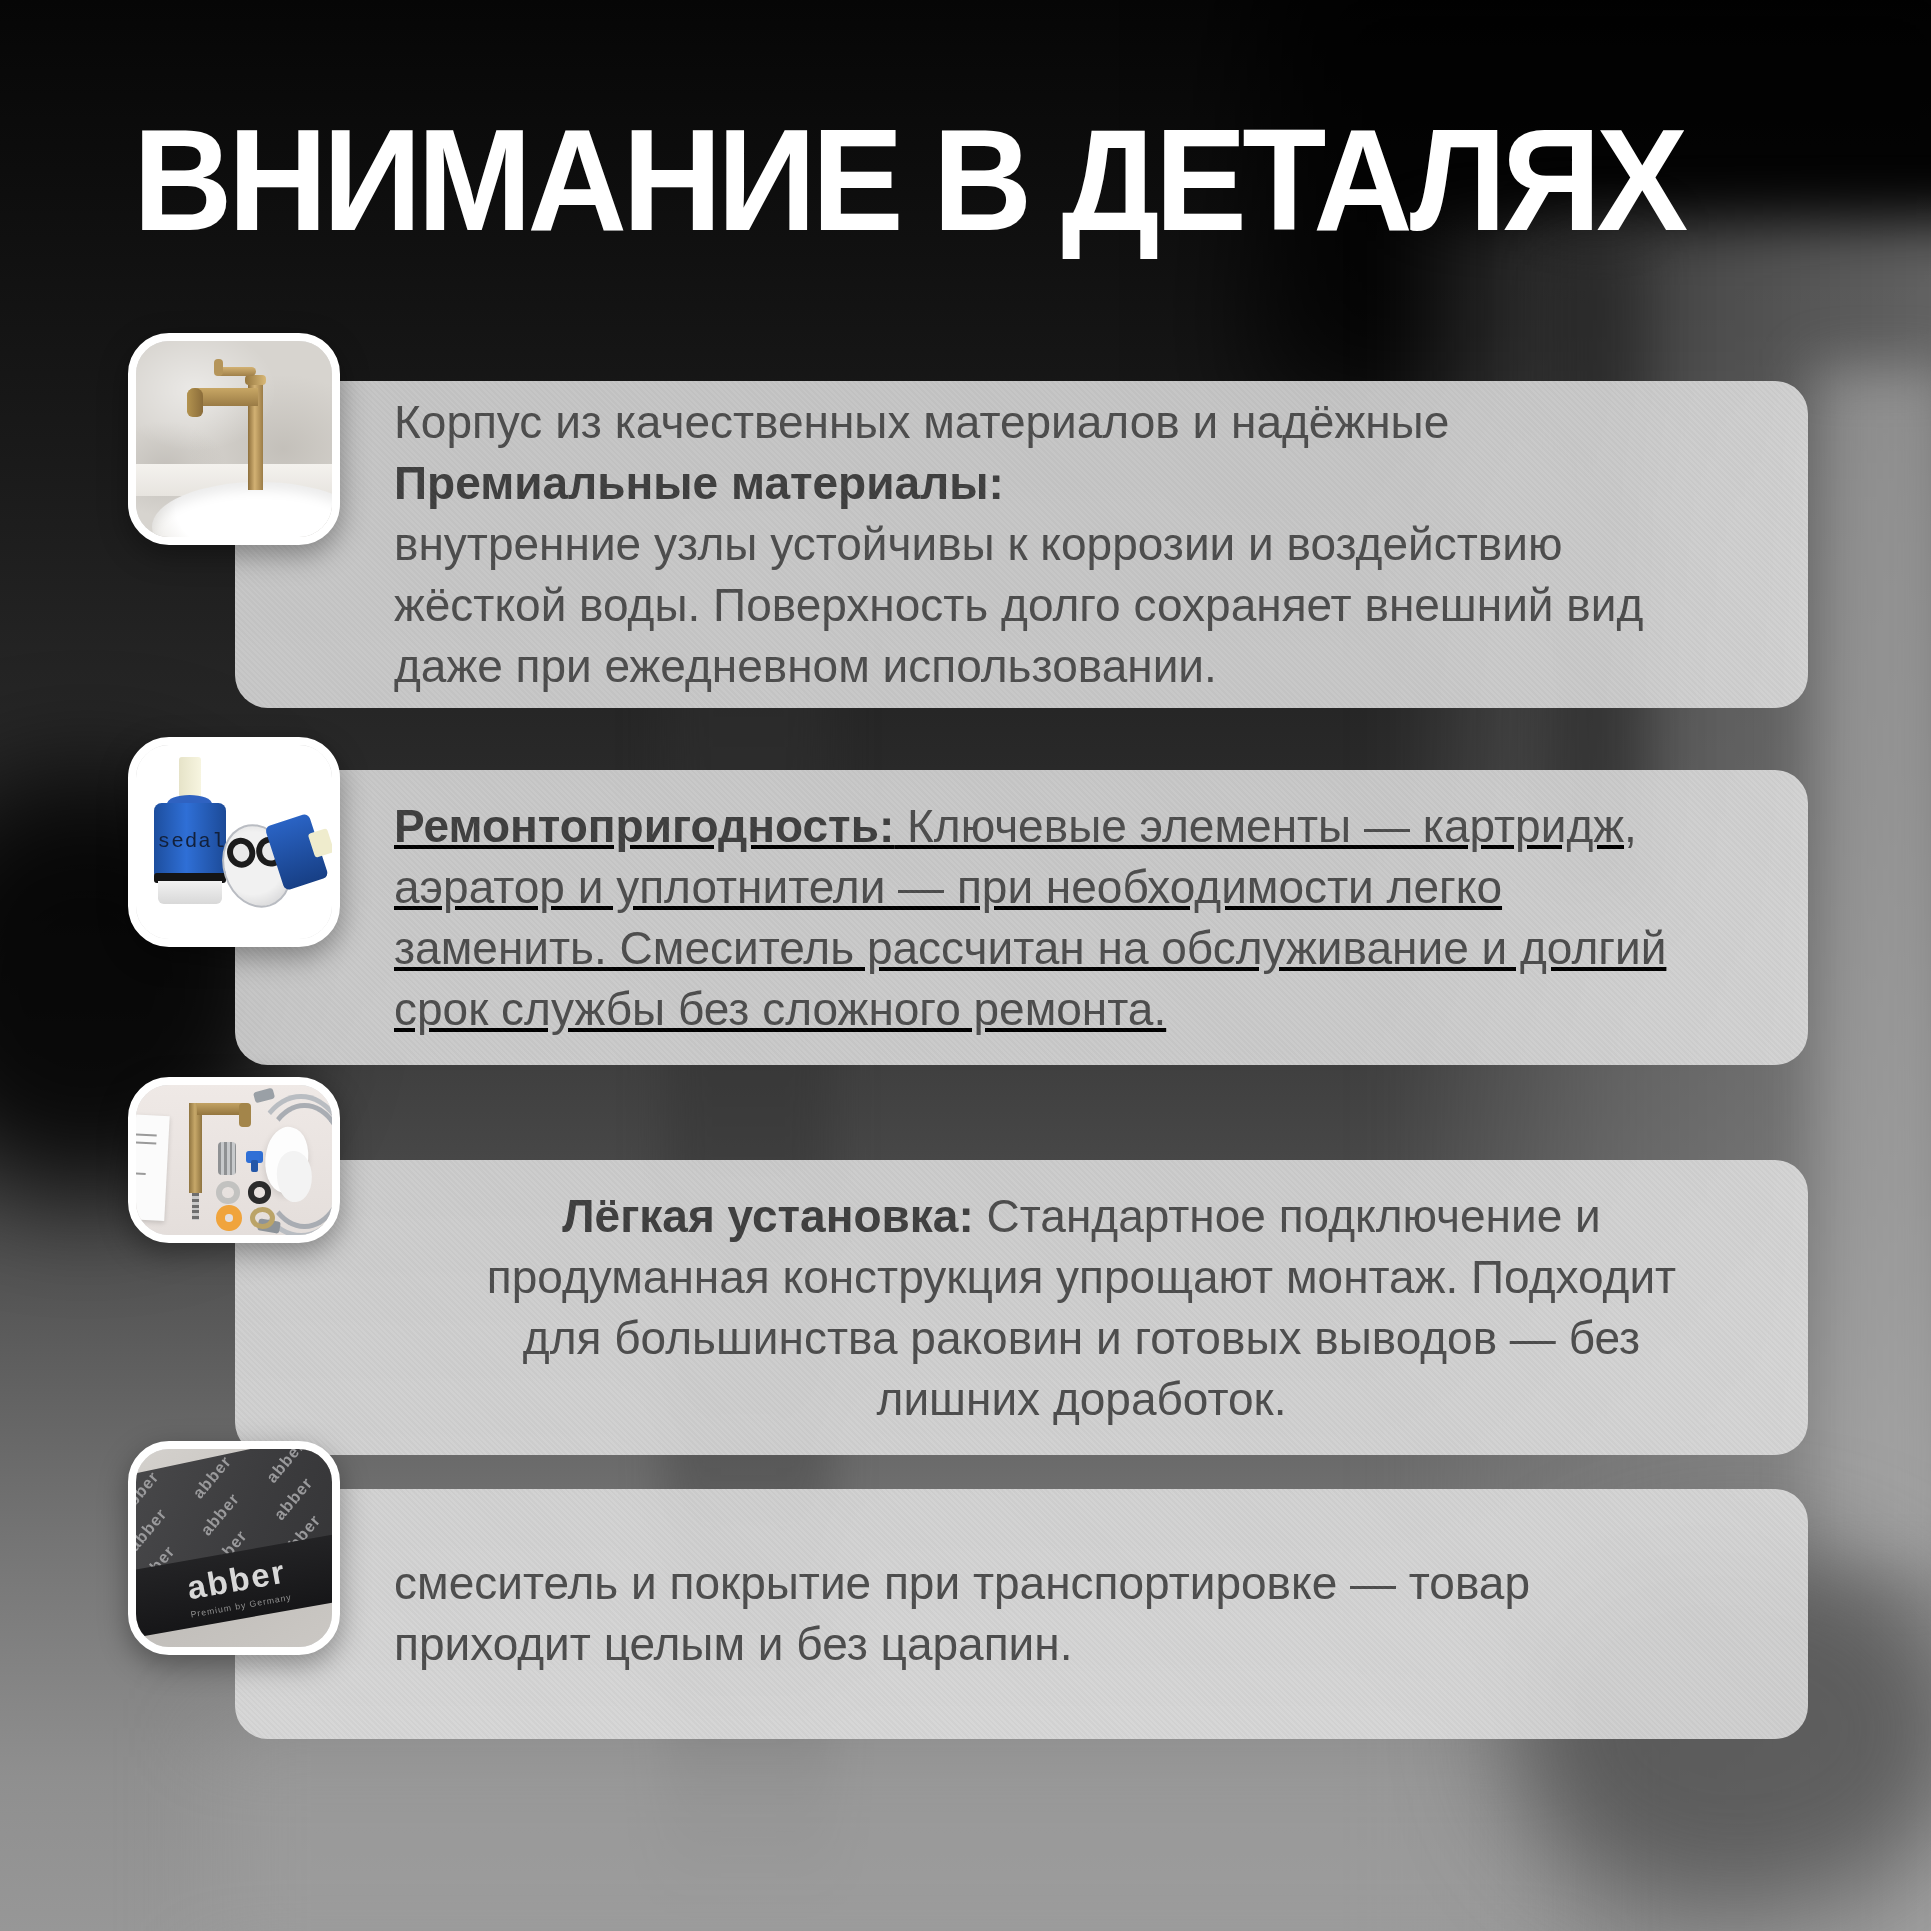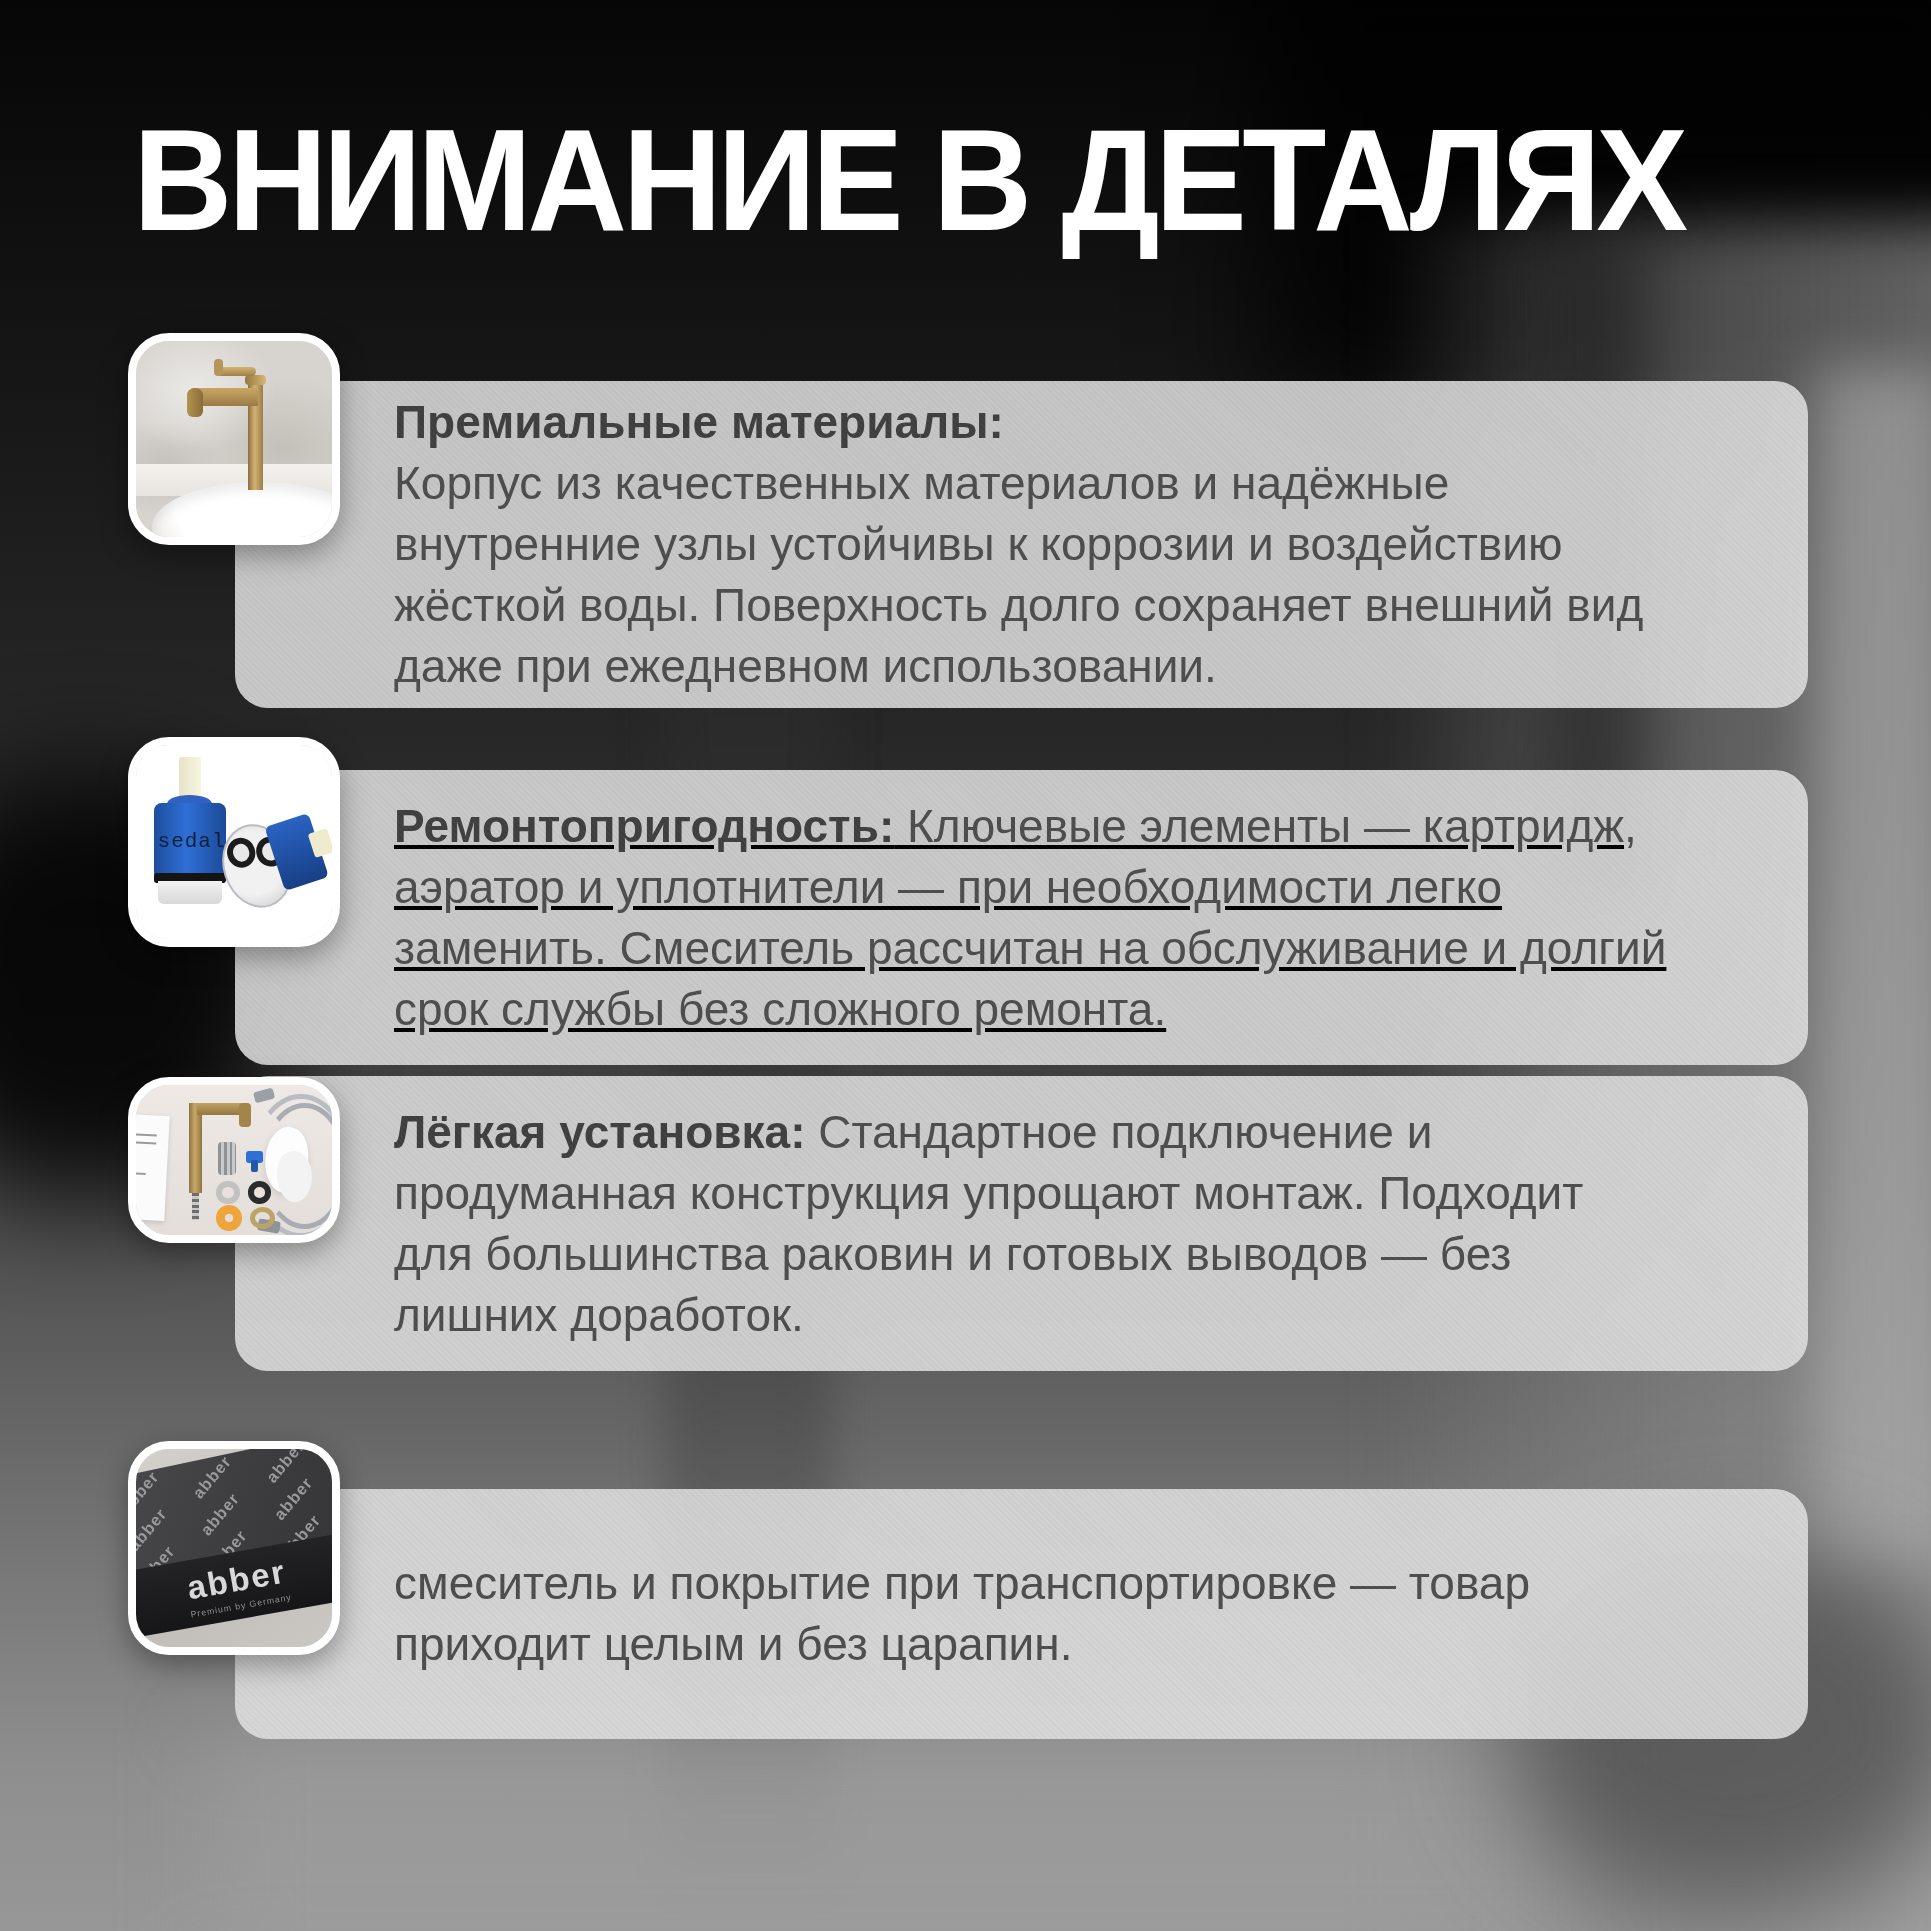--- a/index.html
+++ b/index.html
@@ -39,21 +39,21 @@
   }
   .panel::after{ 
     content:"";position:absolute;inset:0;border-radius:33px;opacity:.16;
     background:repeating-linear-gradient(45deg,rgba(0,0,0,.14) 0 1.9px,rgba(255,255,255,.1) 1.9px 3.9px);
     pointer-events:none;
   }
   .panel .line{font-size:46px;line-height:61px;color:#4d4d4d;white-space:nowrap;}
   .panel .line b{font-weight:700;color:#3f3f3f;}
   .p1{top:381px;height:327px;}
   .p2{top:770px;height:295px;text-decoration:underline;}
-  .p3{top:1076px;height:295px;}
+  .p3{top:1160px;height:295px;text-align:center;}
   .p4{top:1489px;height:250px;}
 
   
   .thumb{
     position:absolute;left:128px;width:212px;border:8.7px solid #ffffff;border-radius:41px;
     box-sizing:border-box;overflow:hidden;background:#ddd;
     box-shadow:0 9.7px 29px rgba(0,0,0,.35);
   }
   .t1{top:333px;height:212px;}
   .t2{top:737px;height:210px;}
@@ -133,22 +133,22 @@
   <div class="bglayer bg-right-strip"></div>
   <div class="bglayer bg-band-dark"></div>
   <div class="bglayer bg-center-band"></div>
   <div class="bglayer bg-left-blob"></div>
   <div class="bglayer bg-bottom-light"></div>
   <div class="bglayer bg-bottom-right-dark"></div>
 
   <div class="title">ВНИМАНИЕ В ДЕТАЛЯХ</div>
 
   <div class="panel p1">
+      <div class="line"><span>Корпус из качественных материалов и надёжные</span></div>
       <div class="line"><b>Премиальные материалы:</b></div>
-      <div class="line"><span>Корпус из качественных материалов и надёжные</span></div>
       <div class="line"><span>внутренние узлы устойчивы к коррозии и воздействию</span></div>
       <div class="line"><span>жёсткой воды. Поверхность долго сохраняет внешний вид</span></div>
       <div class="line"><span>даже при ежедневном использовании.</span></div>
     </div>
   <div class="panel p2">
       <div class="line"><b>Ремонтопригодность:</b><span> Ключевые элементы — картридж,</span></div>
       <div class="line"><span>аэратор и уплотнители — при необходимости легко</span></div>
       <div class="line"><span>заменить. Смеситель рассчитан на обслуживание и долгий</span></div>
       <div class="line"><span>срок службы без сложного ремонта.</span></div>
     </div>

